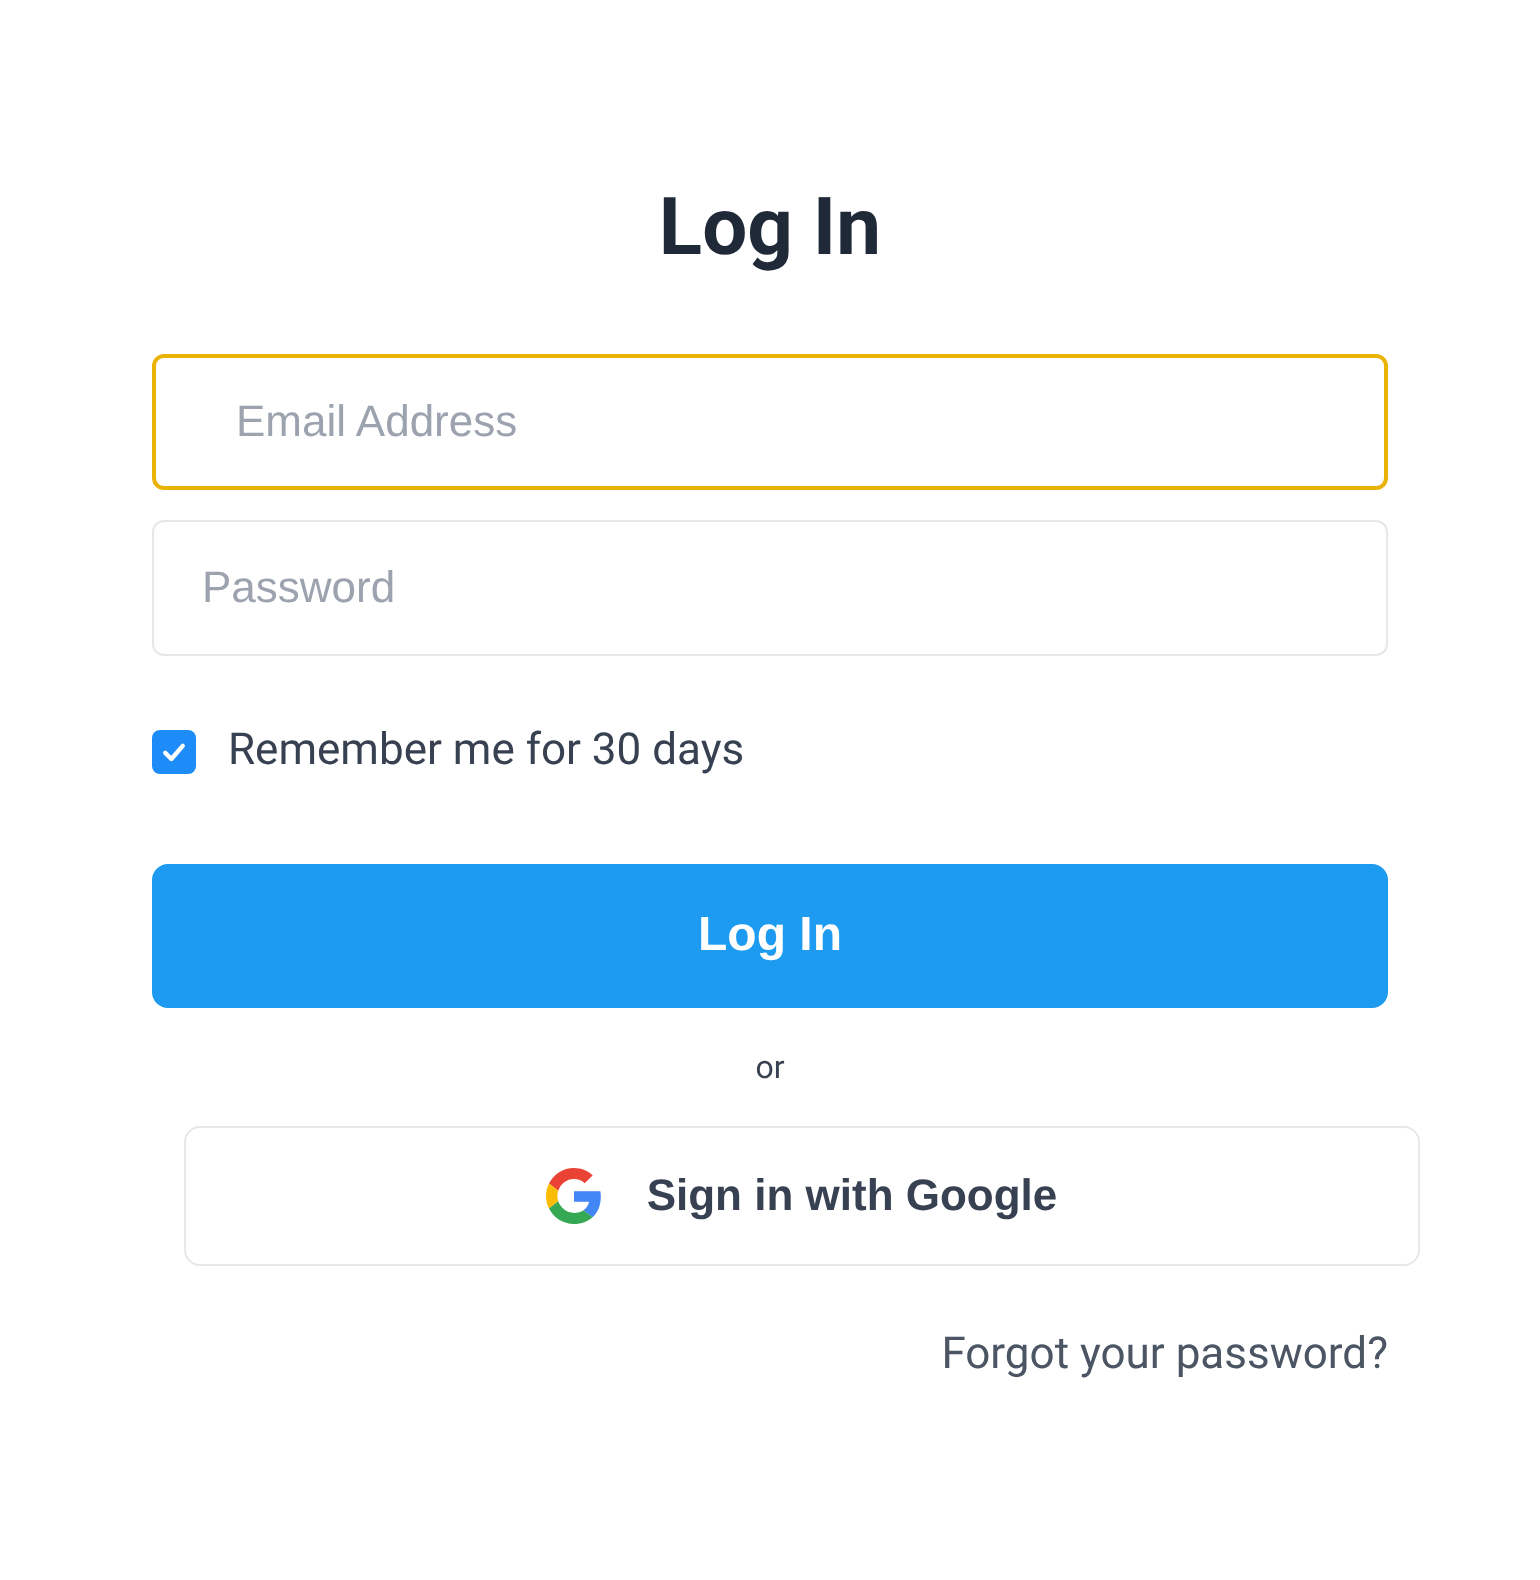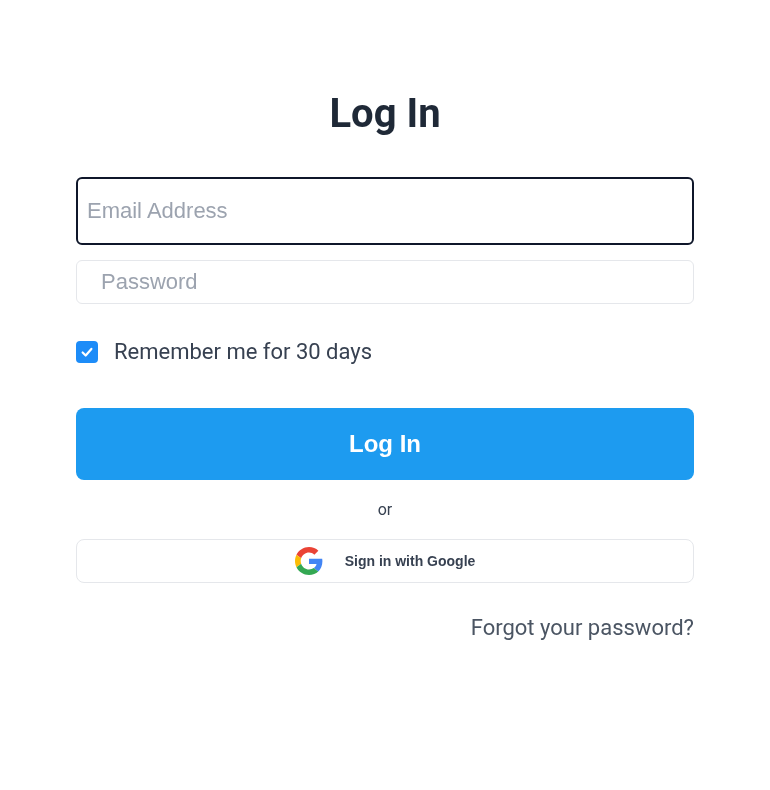--- a/index.html
+++ b/index.html
@@ -20,34 +20,34 @@
     }
     .title {
       font-size: 40px;
       font-weight: 700;
       color: #1f2937;
       text-align: center;
       margin-bottom: 40px;
     }
     .input-field {
       width: 100%;
-      padding: 8px 24px;
+      padding: 20px 24px;
       font-size: 22px;
       border: 1px solid #e5e7eb;
       border-radius: 6px;
       margin-bottom: 15px;
       color: #1f2937;
       outline: none;
     }
     .input-field::placeholder {
       color: #9ca3af;
     }
     .input-field.focused {
-      border: 2px solid #0f172a;
-      padding: 19px 9px;
+      border: 2px solid #eab308;
+      padding: 19px 40px;
     }
     .remember-row {
       display: flex;
       align-items: center;
       margin-top: 20px;
       margin-bottom: 44px;
     }
     .checkbox {
       width: 22px;
       height: 22px;
@@ -79,32 +79,33 @@
       cursor: pointer;
     }
     .or-text {
       text-align: center;
       font-size: 16px;
       color: #374151;
       margin: 20px 0;
     }
     .google-btn {
       width: 100%;
-      padding: 7px;
+      padding: 20px;
       background: #ffffff;
       border: 1px solid #e5e7eb;
       border-radius: 8px;
-      font-size: 14px;
+      font-size: 22px;
       font-weight: 600;
       color: #374151;
       display: flex;
       align-items: center;
       justify-content: center;
       gap: 22px;
       cursor: pointer;
+      margin-left: 16px;
     }
     .google-icon {
       width: 28px;
       height: 28px;
     }
     .forgot-link {
       display: block;
       text-align: right;
       font-size: 22px;
       color: #4b5563;

